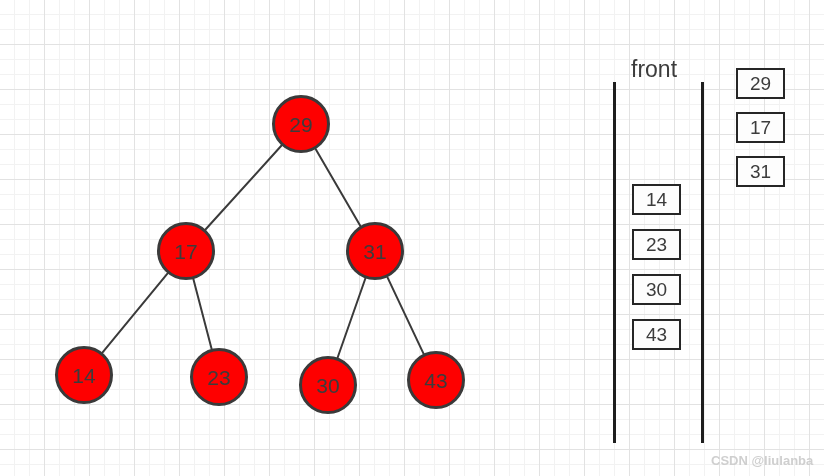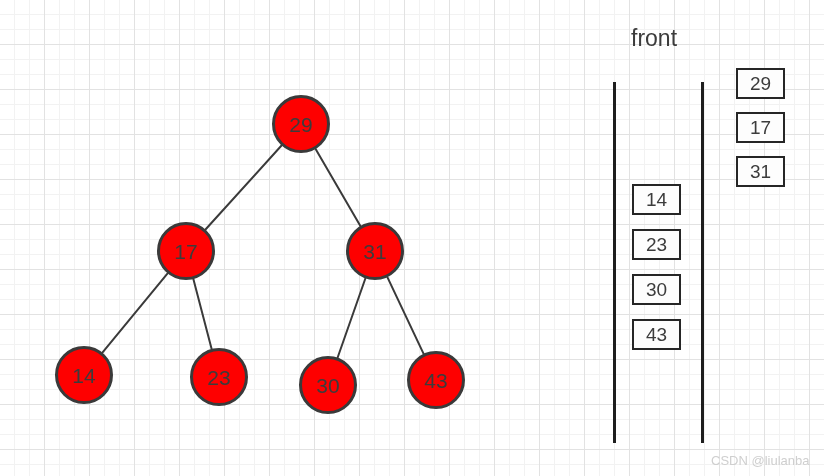--- a/index.html
+++ b/index.html
@@ -117,21 +117,21 @@
         <span>23</span>
       </div>
       <div class="tree-node" style="left: 299px; top: 356px; background: rgb(254, 0, 0); border-color: rgb(58, 58, 58); color: rgb(60, 60, 60);">
         <span>30</span>
       </div>
       <div class="tree-node" style="left: 407px; top: 351px; background: rgb(254, 0, 0); border-color: rgb(58, 58, 58); color: rgb(60, 60, 60);">
         <span>43</span>
       </div>
     </div>
 
-  <div class="front-label" style="left:631px; top:25px;">front</div>
+  <div class="front-label" style="left:631px; top:56px;">front</div>
 
   <div class="rail" style="left:613px; top:82px; height:361px;"></div>
   <div class="rail" style="left:701px; top:82px; height:361px;"></div>
 
   <div id="queue-layer">
       <div class="cell-box" style="left: 632px; top: 184px;">
         <span>14</span>
       </div>
       <div class="cell-box" style="left: 632px; top: 229px;">
         <span>23</span>
@@ -148,14 +148,14 @@
         <span>29</span>
       </div>
       <div class="cell-box" style="left: 736px; top: 112px;">
         <span>17</span>
       </div>
       <div class="cell-box" style="left: 736px; top: 156px;">
         <span>31</span>
       </div>
     </div>
 
-  <div class="watermark" style="left:711px; top:453px;">CSDN @liulanba</div>
+  <div class="watermark" style="left:711px; top:453px;font-weight:bold;">CSDN @liulanba</div>
 </div>
 
 </body></html>

